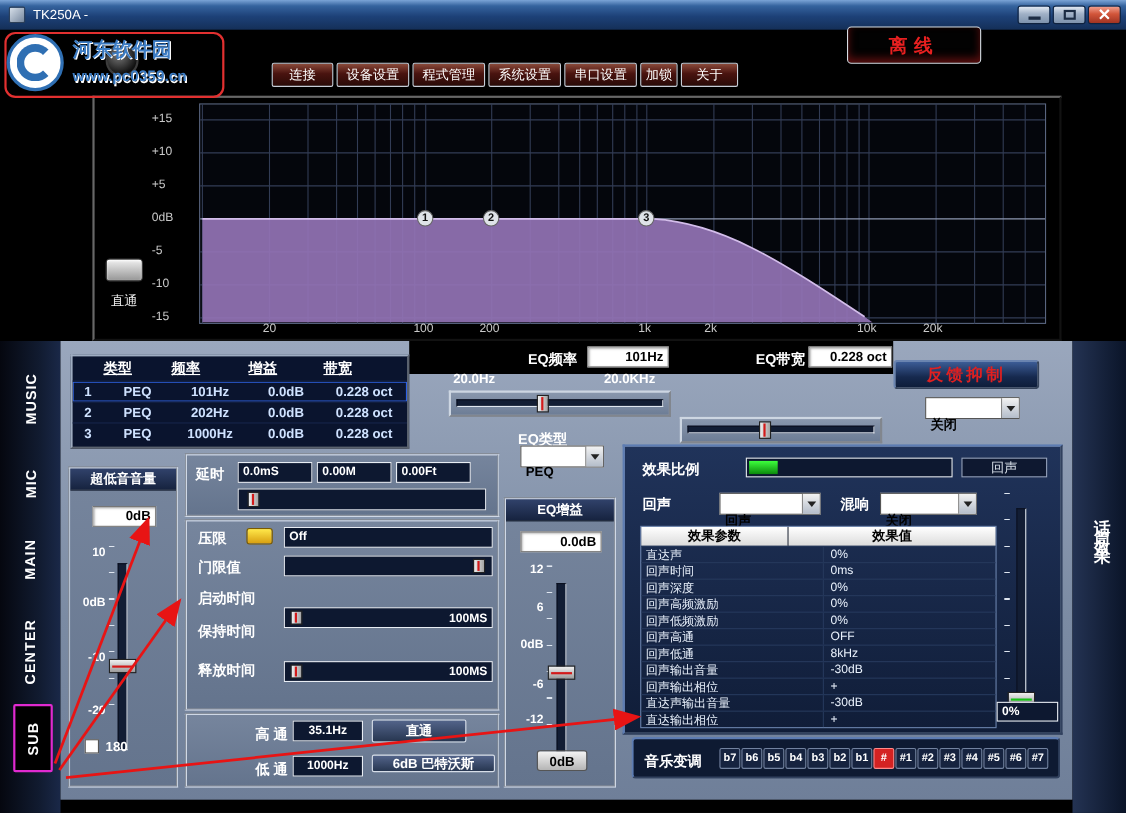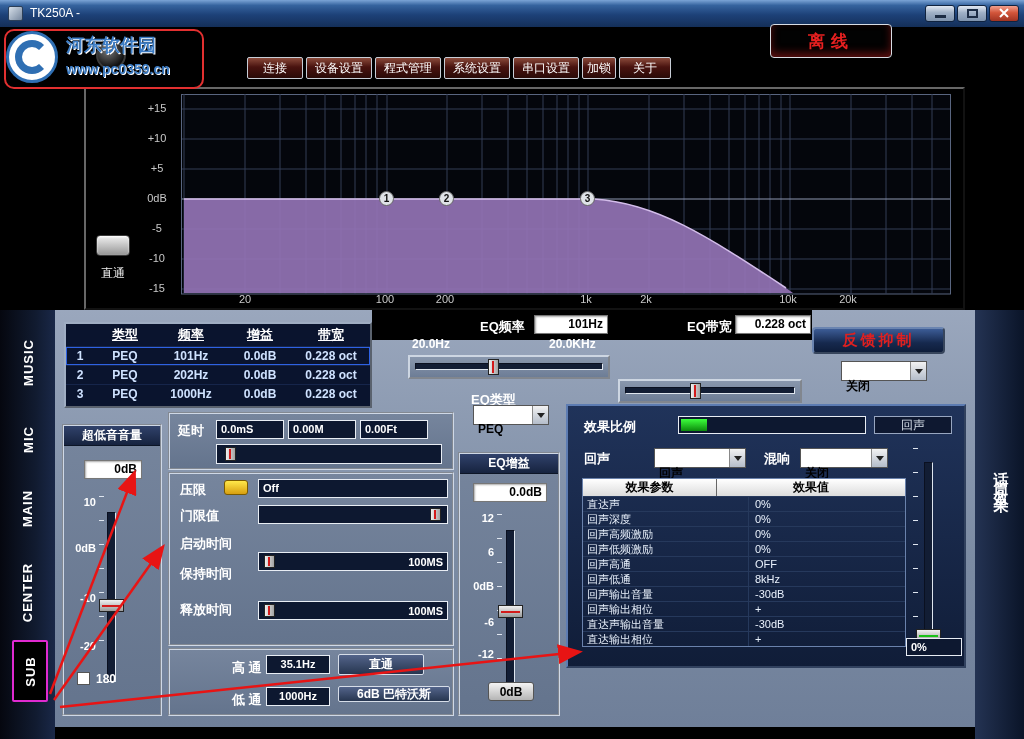--- a/index.html
+++ b/index.html
@@ -13,21 +13,21 @@
   .title-text{left:30px;top:6px;color:#fff;font-size:12px;}
   .winbtn{top:5px;width:30px;height:17px;border:1px solid #10233f;border-radius:3px;background:linear-gradient(180deg,#e2e9f3,#9fb0c6 45%,#7e93ad);cursor:pointer;}
   .winbtn.close{background:linear-gradient(180deg,#f2a08e,#d2553a 45%,#a03322);}
   .glyph-min{position:absolute;left:9px;top:9px;width:11px;height:3px;background:#1c2c44;}
   .glyph-max{position:absolute;left:9px;top:3px;width:11px;height:9px;border:2px solid #1c2c44;}
   
   .menu-btn{height:22px;background:linear-gradient(180deg,#8a4a3a,#49130f 45%,#290a07);border:1px solid #c7cdd6;border-radius:2px;color:#fff;font-size:12px;display:flex;align-items:center;justify-content:center;cursor:pointer;}
   .offline-btn{left:770px;top:24px;width:122px;height:34px;background:#020202;border:1px solid #d8dde4;border-radius:4px;color:#e82020;font-size:17px;font-weight:bold;letter-spacing:6px;display:flex;align-items:center;justify-content:center;box-shadow:inset 0 -4px 8px rgba(170,25,25,.55);cursor:pointer;}
   
   .graph-panel{left:84px;top:87px;width:881px;height:223px;background:#000;border:2px outset #676767;}
-  .axis-y{position:absolute;left:52px;width:38px;text-align:center;color:#c9c9c9;font-size:11px;}
+  .axis-y{position:absolute;left:52px;width:38px;text-align:left;color:#c9c9c9;font-size:11px;}
   .axis-x{position:absolute;width:40px;text-align:center;color:#c9c9c9;font-size:11px;top:204px;}
   .band-marker{position:absolute;top:102px;width:15px;height:15px;border-radius:50%;background:#dfe3e8;border:1px solid #666;color:#111;font-size:10px;font-weight:bold;display:flex;align-items:center;justify-content:center;cursor:pointer;}
   .bypass-led{position:absolute;left:10px;top:146px;width:34px;height:21px;border-radius:4px;background:linear-gradient(180deg,#f0f0f0,#969696);border:1px solid #3a3a3a;box-shadow:inset 0 1px 2px #fff;cursor:pointer;}
   .bypass-label{position:absolute;left:8px;top:176px;width:38px;text-align:center;color:#eee;font-size:12px;}
   
   .chan-strip{left:0;top:310px;width:55px;height:429px;background:linear-gradient(90deg,#05070f,#111b30 65%,#1a2848);}
   .chan-tab{left:4px;width:48px;display:flex;align-items:center;justify-content:center;color:#fff;font-weight:bold;font-size:13px;letter-spacing:1px;cursor:pointer;}
   .chan-tab span{transform:rotate(-90deg);white-space:nowrap;}
   .chan-tab.active{left:12px;width:36px;background:#000;border:2px solid #e02ad0;border-radius:2px;}
   
@@ -55,21 +55,21 @@
   .vhandle{position:absolute;left:-9px;width:25px;height:13px;background:linear-gradient(180deg,#f0f0f0,#9a9a9a);border:1px solid #222;cursor:pointer;}
   .vhandle i{display:block;position:absolute;top:5px;left:2px;right:2px;height:2px;background:#d31a1a;}
   .vhandle.green i{background:#19c219;}
   .vticks{background:repeating-linear-gradient(180deg,#dfe6f0 0 1px,transparent 1px 24px);width:5px;}
   .bevel-btn{background:linear-gradient(180deg,#53648a,#273650);border:1px solid #d6dde8;border-radius:2px;color:#fff;font-size:12px;font-weight:bold;display:flex;align-items:center;justify-content:center;cursor:pointer;}
   .lightbtn{background:linear-gradient(180deg,#f4f4f4,#b5b5b5);border:1px solid #555;border-radius:3px;color:#000;font-size:12px;font-weight:bold;display:flex;align-items:center;justify-content:center;cursor:pointer;}
   .led-yellow{background:linear-gradient(180deg,#ffe84a,#d89f10);border:1px solid #7a5a00;border-radius:3px;cursor:pointer;}
   .wcheck{background:#fff;border:1px solid #555;width:13px;height:13px;cursor:pointer;}
   
   .eqtable{left:64px;top:322px;width:308px;height:86px;background:#0a142e;border:2px outset #9fadc2;}
-  .eq-hrow{display:flex;height:22px;align-items:center;color:#fff;font-weight:bold;font-size:13px;text-align:center;}
+  .eq-hrow{display:flex;height:22px;align-items:center;color:#fff;font-weight:bold;font-size:13px;}
   .eq-hrow span{text-decoration:underline;}
   .eq-row{display:flex;height:19px;align-items:center;color:#cfe2ff;font-weight:bold;font-size:12px;text-align:center;border-top:1px solid #16254a;cursor:pointer;}
   .eq-row.sel{box-shadow:inset 0 0 0 1px #2e62e4;}
   .c0{width:28px;} .c1{width:62px;} .c2{width:70px;} .c3{width:68px;} .c4{width:74px;}
   
   .fb-btn{left:812px;top:327px;width:133px;height:27px;background:linear-gradient(180deg,#3c5c96,#16294e 60%,#0e1d3a);border:2px outset #6a84b0;border-radius:4px;color:#e02020;font-size:15px;font-weight:bold;letter-spacing:3px;display:flex;align-items:center;justify-content:center;cursor:pointer;}
   
   .fx-panel{left:566px;top:404px;width:400px;height:264px;background:linear-gradient(180deg,#20335a,#101d38);border:2px outset #5d7cb2;}
   .fx-tag{border:1px solid #98a6c0;background:#0e1830;color:#d6dee8;font-size:12px;display:flex;align-items:center;justify-content:center;}
   .fx-table{position:absolute;left:14px;top:72px;width:324px;border:1px solid #6a82ac;}
@@ -349,20 +349,24 @@
     <div class="fx-table">
       <div class="fx-hrow">
         <div class="fx-th" style="width:134px">效果参数</div>
         <div class="fx-th" style="flex:1;border-right:none">效果值</div>
       </div>
       <div class="fx-row">
           <div class="fx-cp">直达声</div>
           <div class="fx-cv">0%</div>
         </div>
       <div class="fx-row">
+          <div class="fx-cp">回声时间</div>
+          <div class="fx-cv">0ms</div>
+        </div>
+      <div class="fx-row">
           <div class="fx-cp">回声深度</div>
           <div class="fx-cv">0%</div>
         </div>
       <div class="fx-row">
           <div class="fx-cp">回声高频激励</div>
           <div class="fx-cv">0%</div>
         </div>
       <div class="fx-row">
           <div class="fx-cp">回声低频激励</div>
           <div class="fx-cv">0%</div>
@@ -394,20 +398,40 @@
     </div>
     <div class="abs vticks" style="left:345px;top:42px;height:182px"></div>
     <div class="abs vslider" style="left:356px;top:38px;width:9px;height:190px">
       <div class="vhandle green" style="top:166px">
           <i></i>
         </div>
     </div>
     <div class="abs vbox" style="left:338px;top:232px;width:56px;height:18px">0%</div>
   </div>
 
+  <div class="abs pitch-bar">
+    <span class="abs lbl" style="left:10px;top:11px">音乐变调</span>
+    <div class="abs" style="left:78px;top:8px;display:flex;gap:1px">
+      <div class="chip">b7</div>
+      <div class="chip">b6</div>
+      <div class="chip">b5</div>
+      <div class="chip">b4</div>
+      <div class="chip">b3</div>
+      <div class="chip">b2</div>
+      <div class="chip">b1</div>
+      <div class="chip active">#</div>
+      <div class="chip">#1</div>
+      <div class="chip">#2</div>
+      <div class="chip">#3</div>
+      <div class="chip">#4</div>
+      <div class="chip">#5</div>
+      <div class="chip">#6</div>
+      <div class="chip">#7</div>
+    </div>
+  </div>
 
   <svg class="abs" style="left:0;top:0;pointer-events:none;z-index:40" width="1024" height="739">
     <defs>
       <marker id="ah" markerWidth="10" markerHeight="8" refX="8" refY="4" orient="auto">
           <path d="M0,0 L10,4 L0,8 z" fill="#e81414"></path>
         </marker>
     </defs>
     <line x1="50" y1="694" x2="134" y2="474" stroke="#e81414" stroke-width="2.5" marker-end="url(#ah)"></line>
     <line x1="54" y1="700" x2="162" y2="548" stroke="#e81414" stroke-width="2.5" marker-end="url(#ah)"></line>
     <line x1="60" y1="707" x2="578" y2="652" stroke="#e81414" stroke-width="2.5" marker-end="url(#ah)"></line>

